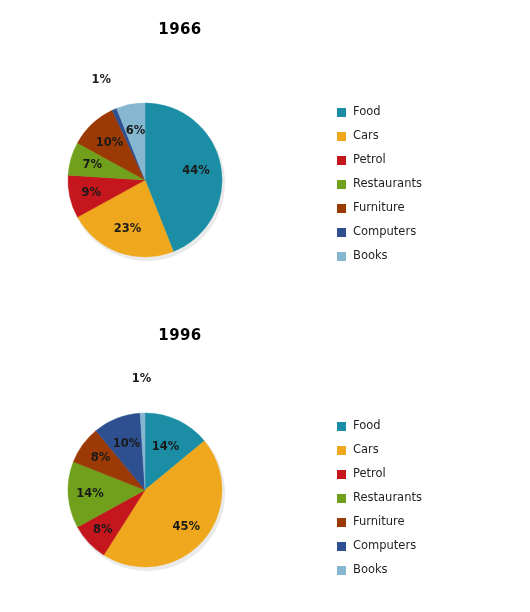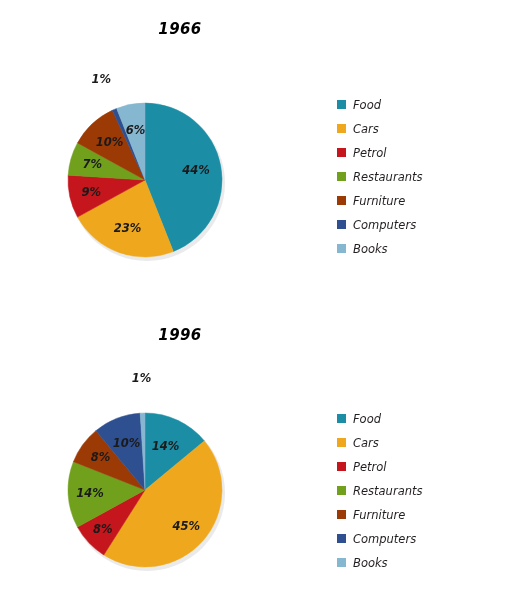--- a/index.html
+++ b/index.html
@@ -12,21 +12,20 @@
     height: 612px;
     font-family: "DejaVu Sans", sans-serif;
     color: #000000;
     overflow: hidden;
     position: relative;
   }
   .chart-block {
     position: relative;
     width: 530px;
     height: 306px;
-    font-style: italic;
   }
   .chart-title {
     position: absolute;
     width: 530px;
     text-align: center;
     left: -85px;
     top: 20px;
     font-size: 15px;
     font-weight: bold;
     letter-spacing: 0.4px;
@@ -53,21 +52,21 @@
     dominant-baseline: middle;
   }
   .legend {
     position: absolute;
     left: 337px;
     top: 0;
     width: 180px;
   }
   .legend-item {
     display: flex;
-    align-items: flex-start;
+    align-items: center;
     height: 24px;
   }
   .legend-swatch {
     width: 9px;
     height: 9px;
     flex: 0 0 9px;
     margin-right: 7px;
   }
   .legend-label {
     font-size: 11.5px;

